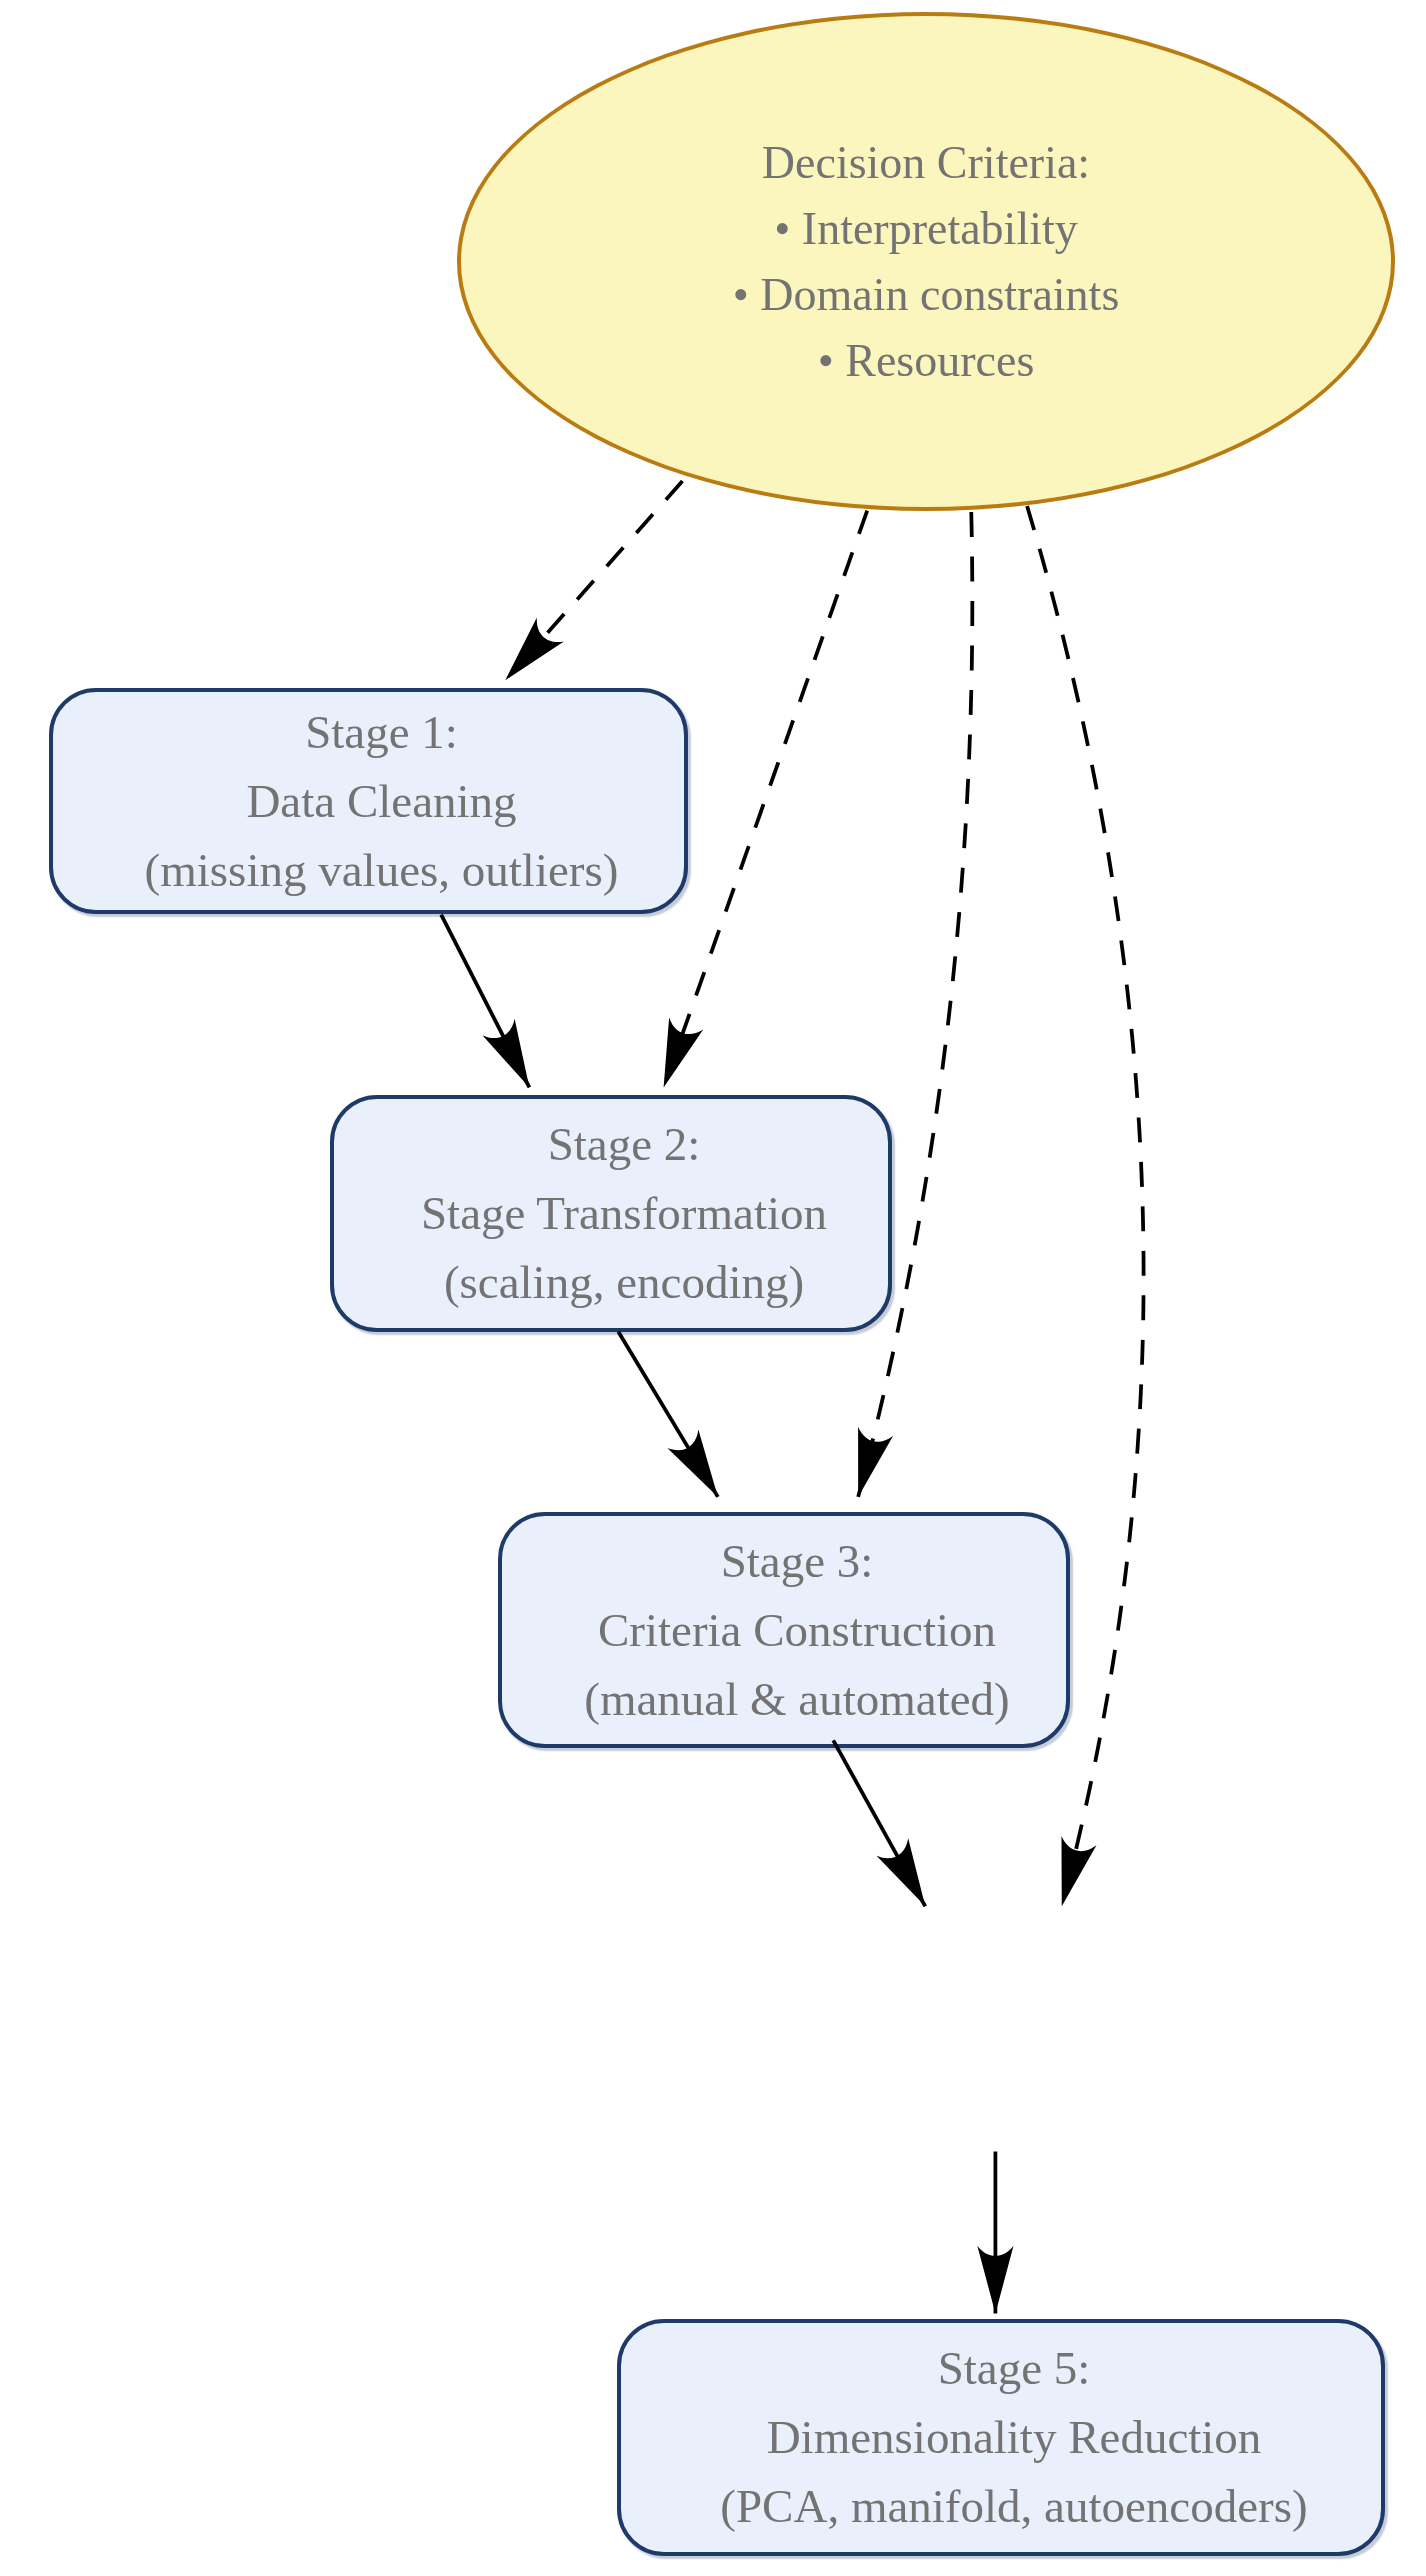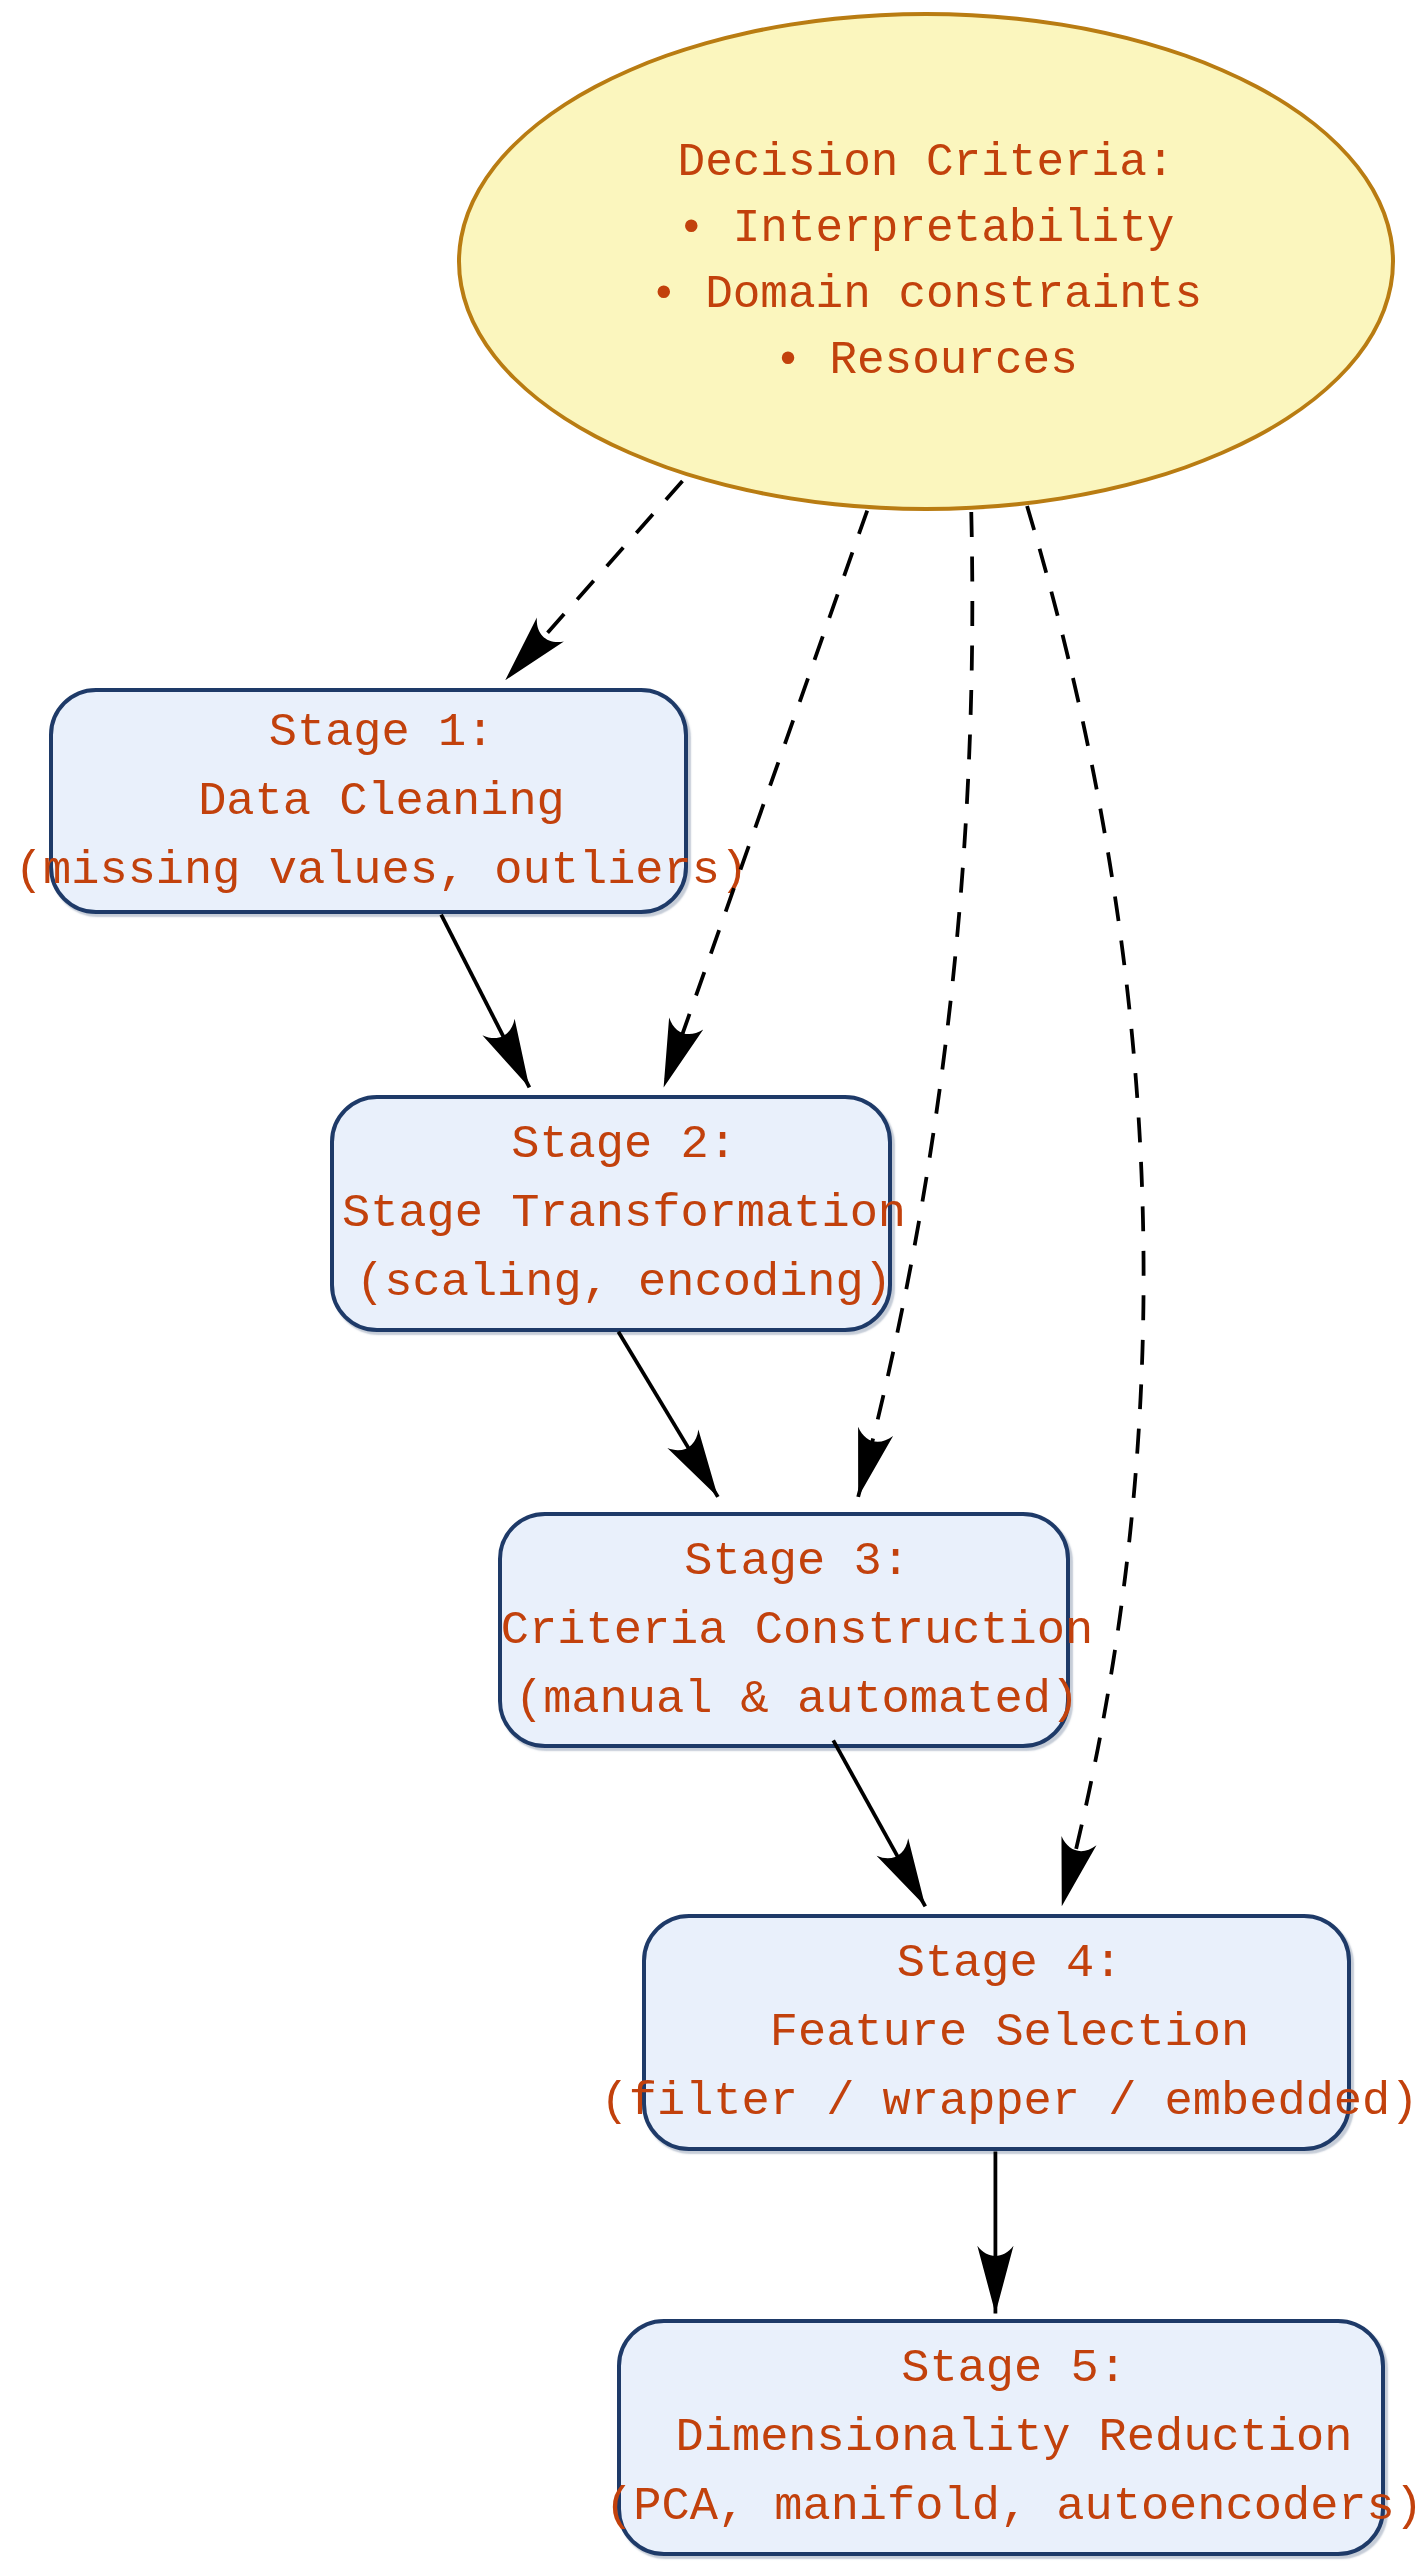--- a/index.html
+++ b/index.html
@@ -5,22 +5,22 @@
   html, body {
     margin: 0;
     padding: 0;
     background: #ffffff;
   }
   #canvas {
     position: relative;
     width: 1426px;
     height: 2576px;
     background: #ffffff;
-    font-family: Liberation Mono, monospace;
-    color: #c2410c;
+    font-family: Liberation Serif, serif;
+    color: #737373;
     overflow: hidden;
   }
   #edge-layer {
     position: absolute;
     left: 0; top: 0;
     width: 1426px;
     height: 2576px;
     pointer-events: none;
     z-index: 3;
   }
@@ -96,25 +96,20 @@
     <div class="line">Stage Transformation</div>
     <div class="line">(scaling, encoding)</div>
   </div>
 
   <div class="node stage" style="left:498px; top:1504px; width:572px; height:236px;margin-top:8px;">
     <div class="line">Stage 3:</div>
     <div class="line">Criteria Construction</div>
     <div class="line">(manual &amp; automated)</div>
   </div>
 
-  <div class="node stage" style="left:642px; top:1914px; width:709px; height:237px;">
-    <div class="line">Stage 4:</div>
-    <div class="line">Feature Selection</div>
-    <div class="line">(filter / wrapper / embedded)</div>
-  </div>
 
   <div class="node stage" style="left:617px; top:2319px; width:768px; height:237px;">
     <div class="line">Stage 5:</div>
     <div class="line">Dimensionality Reduction</div>
     <div class="line">(PCA, manifold, autoencoders)</div>
   </div>
 
 </div>
 
 

